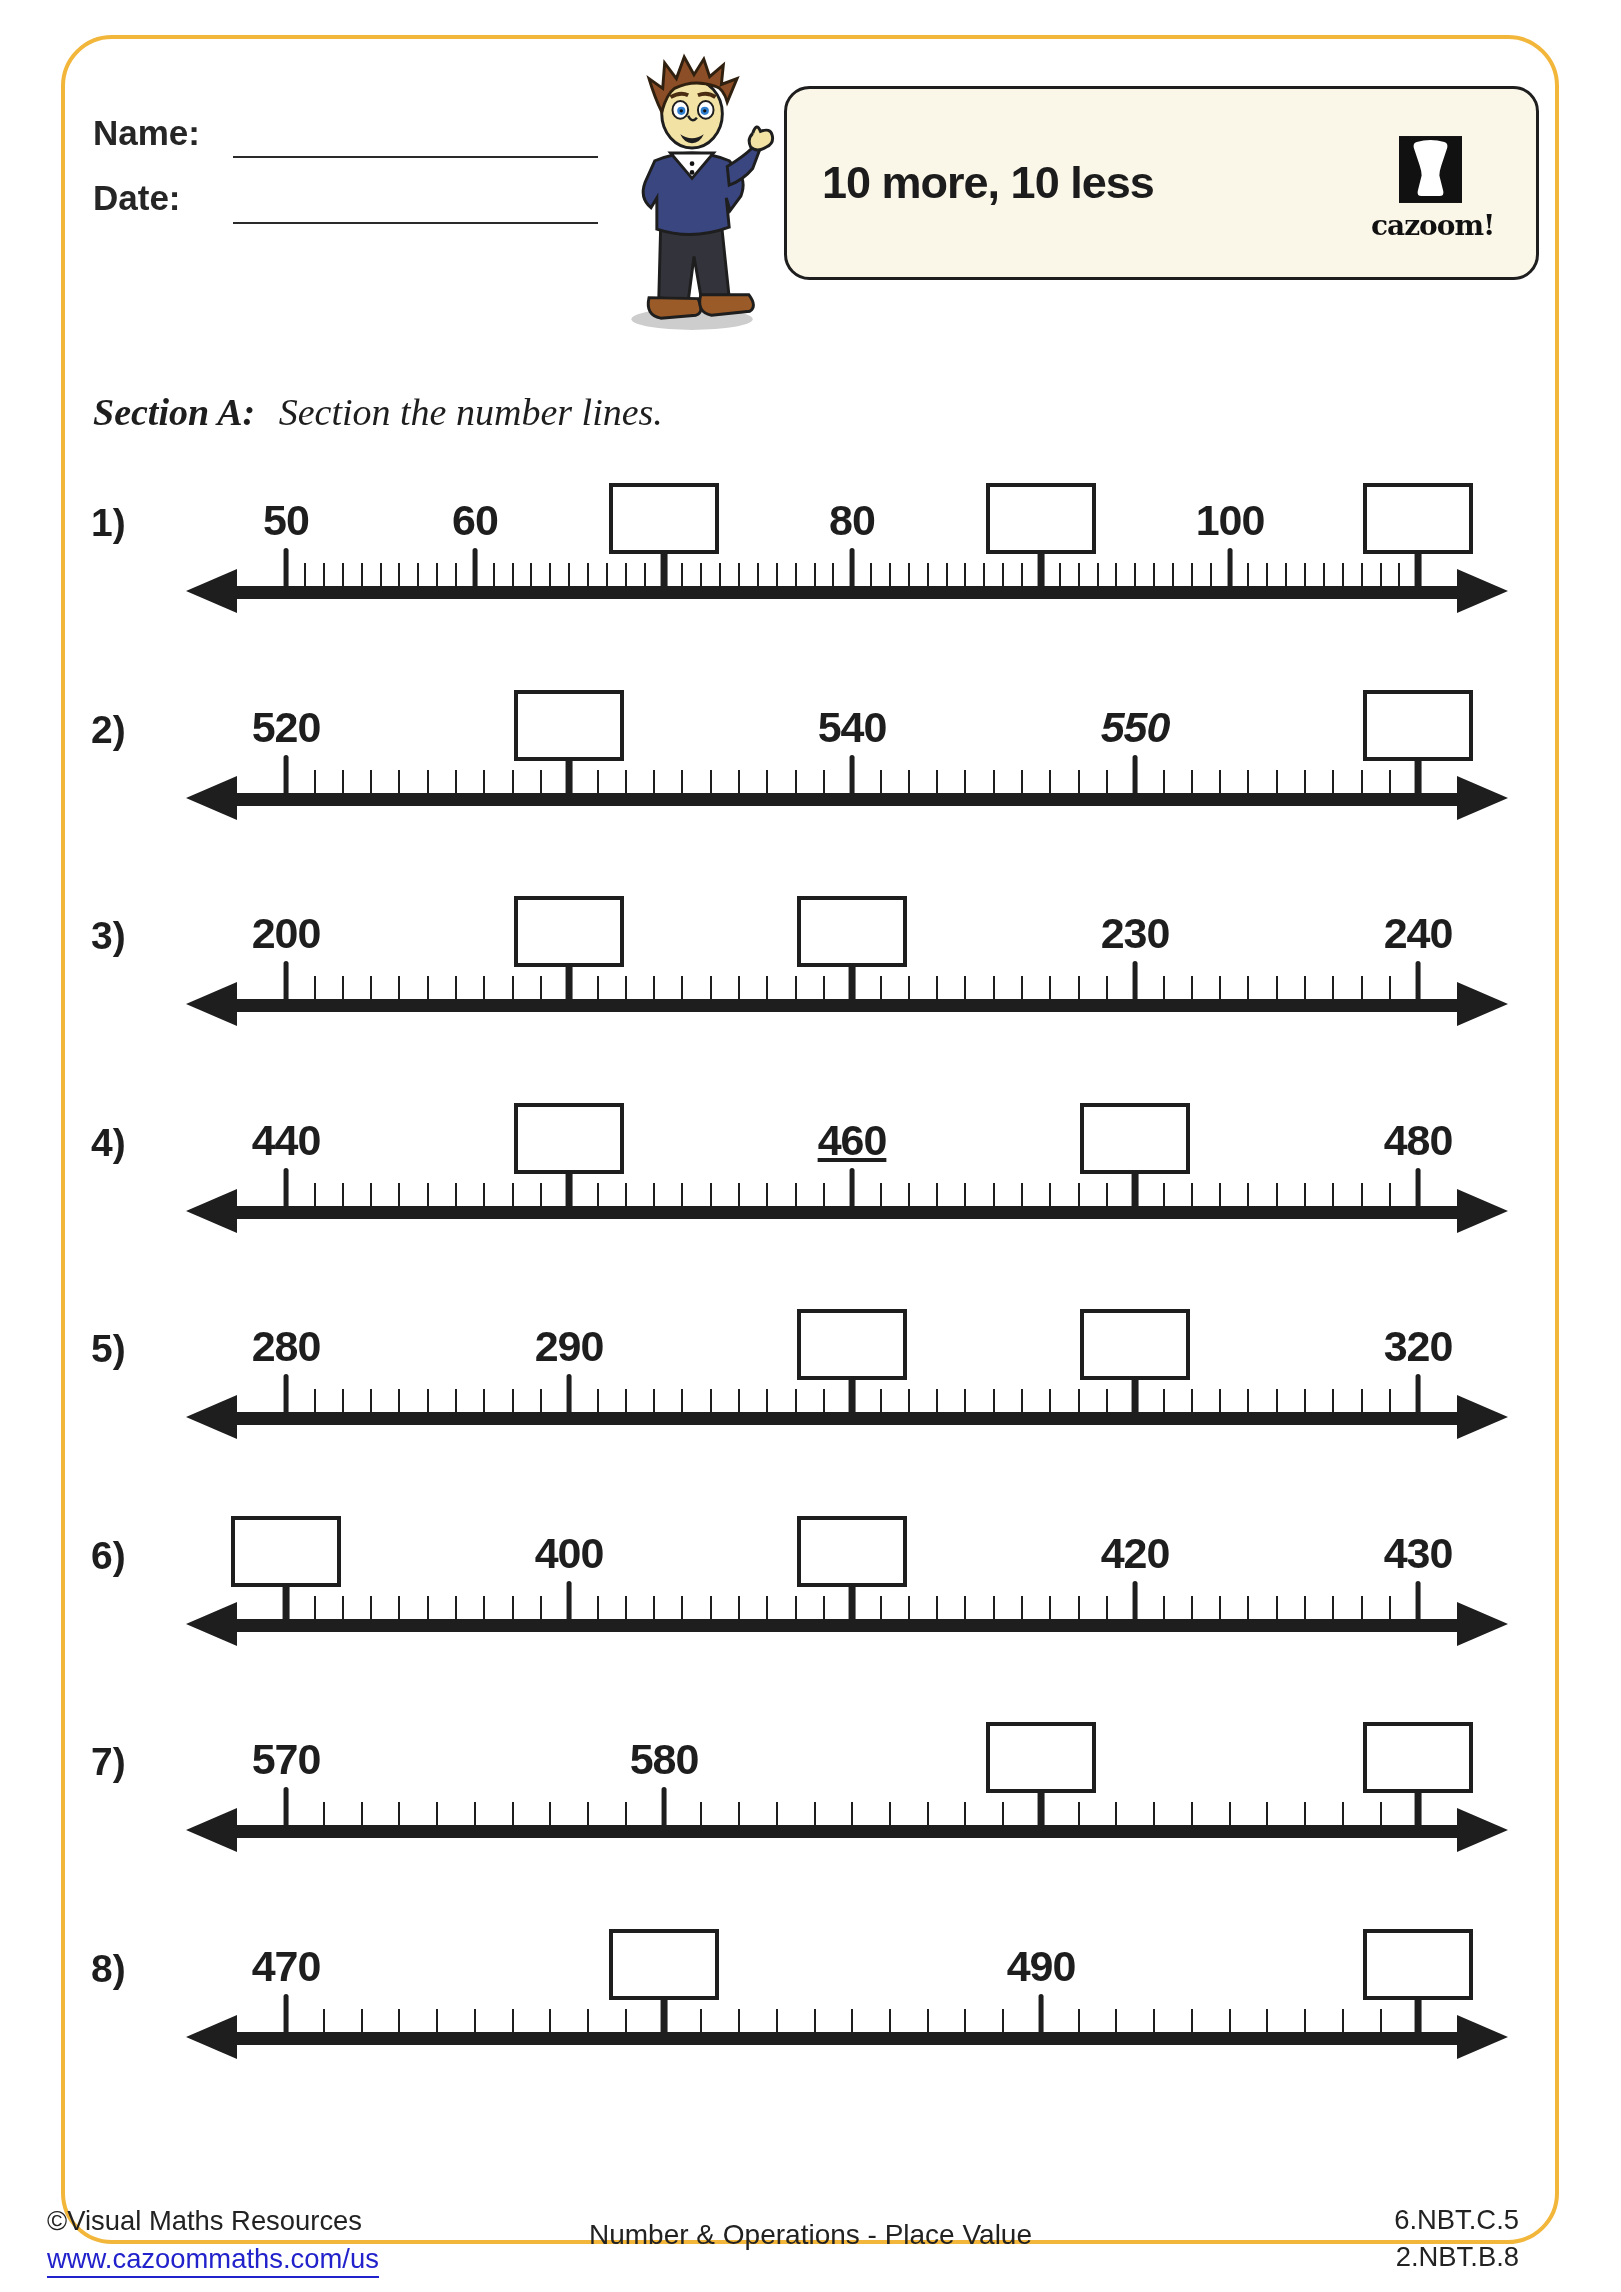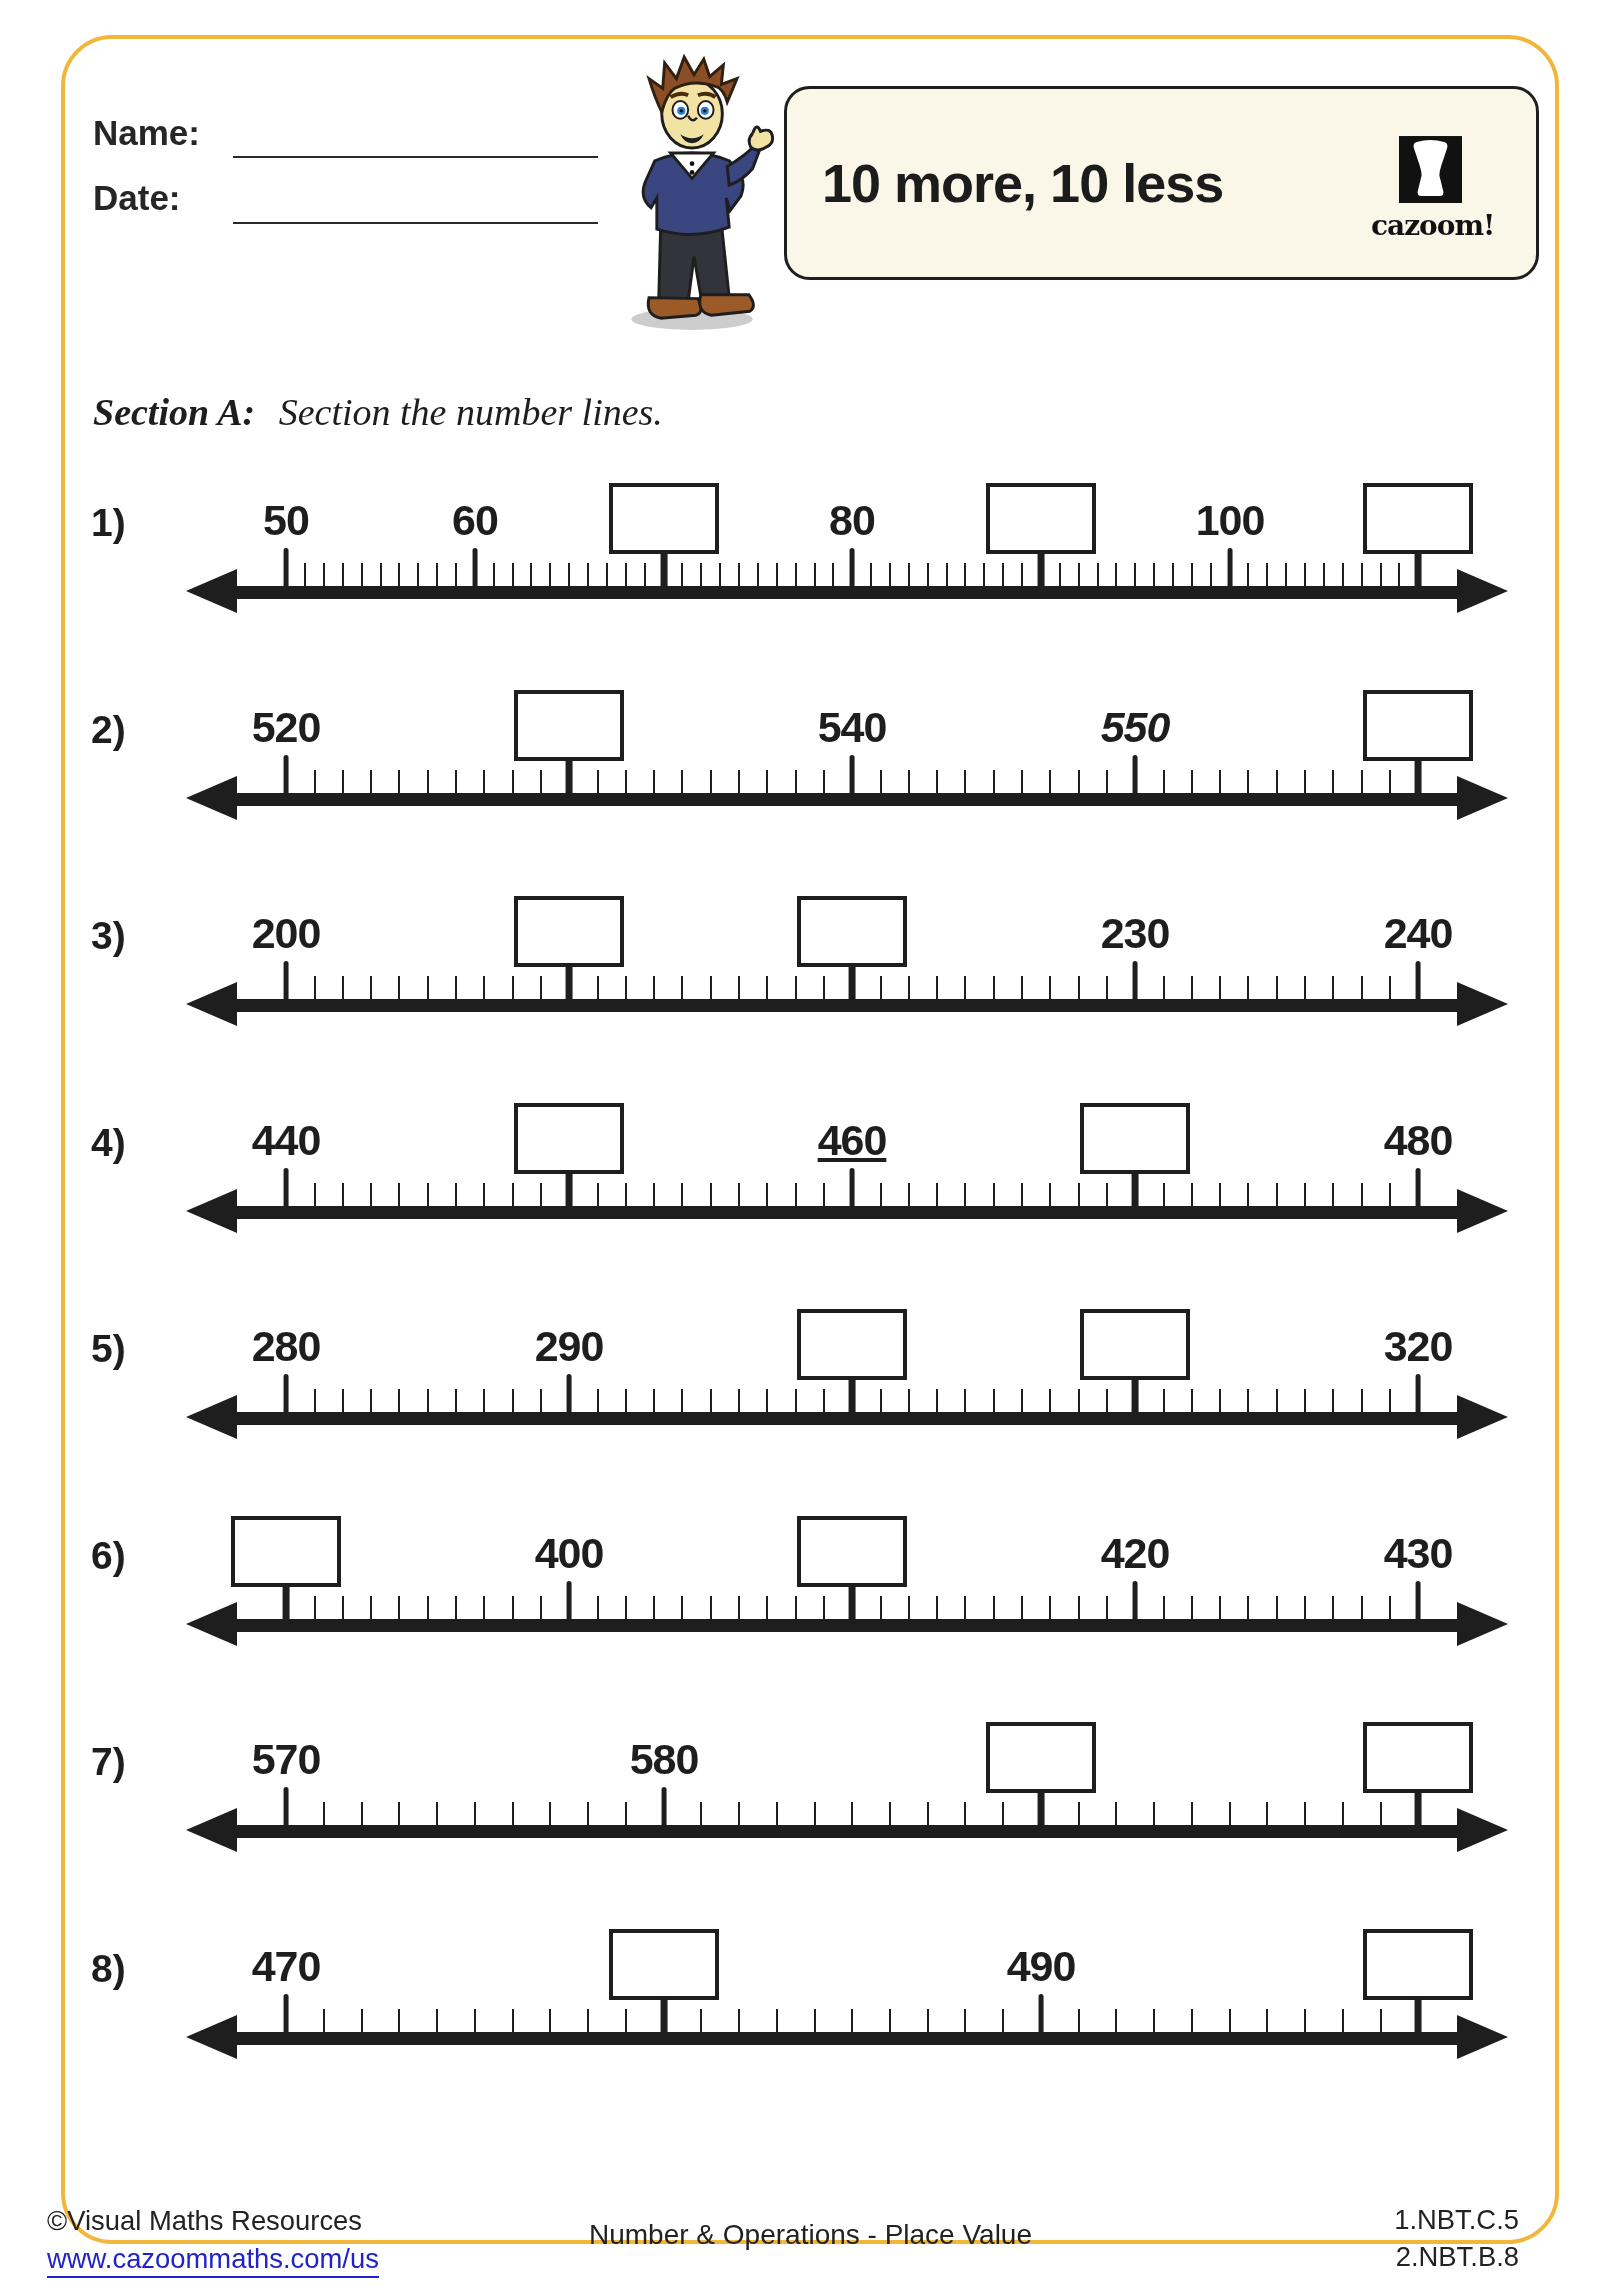--- a/index.html
+++ b/index.html
@@ -13,21 +13,21 @@
   }
   
   .field-label{position:absolute;left:93px;font-size:35px;font-weight:bold;color:#262626;}
   .write-line{position:absolute;left:233px;width:365px;border-top:2px solid #2a2a2a;height:0;}
   .boy{position:absolute;left:606px;top:51px;}
   .title-box{
     position:absolute;left:784px;top:86px;width:755px;height:194px;
     background:#FAF6E8;border:3.9px solid #1e1e1e;border-radius:25.5px;
     box-sizing:border-box;display:flex;align-items:center;
   }
-  .title-text{padding-left:35px;font-size:54px;font-weight:bold;letter-spacing:-1px;color:#1c1c1c;}
+  .title-text{padding-left:35px;font-size:45px;font-weight:bold;letter-spacing:-1px;color:#1c1c1c;}
   .brand{position:absolute;top:47px;right:47px;width:118px;text-align:center;}
   .brand-mark{display:inline-block;line-height:0;}
   .brand-name{font-family:"DejaVu Serif",serif;font-weight:bold;font-size:28px;color:#111;margin-top:2px;letter-spacing:-1px;}
   
   .section-line{position:absolute;left:93px;top:390px;font-family:"Liberation Serif",serif;font-size:38px;font-style:italic;display:flex;gap:23.5px;}
   .section-heading{font-weight:bold;}
   
   .nl-row{position:absolute;left:0;width:1621px;height:167px;}
   .nl-q{position:absolute;left:91px;top:17.6px;font-size:39px;font-weight:bold;line-height:43px;}
   .nl-bar{position:absolute;left:231px;top:103px;width:1227px;height:12.7px;background:#1e1e1e;}
@@ -532,16 +532,16 @@
       <div class="nl-tick-major" style="left: 1418px;"></div>
       <div class="nl-box" style="left: 1418px;"></div>
       <div class="nl-stem" style="left: 1418px;"></div>
     </div>
   </div>
 
 <div class="footer-copy">©Visual Maths Resources</div>
 <span class="footer-link">www.cazoommaths.com/us</span>
 <div class="footer-center">Number &amp; Operations - Place Value</div>
 <div class="footer-standards">
-  <div>1.NBT.C.5</div>
+  <div>6.NBT.C.5</div>
   <div>2.NBT.B.8</div>
 </div>
 
 
 </body></html>

